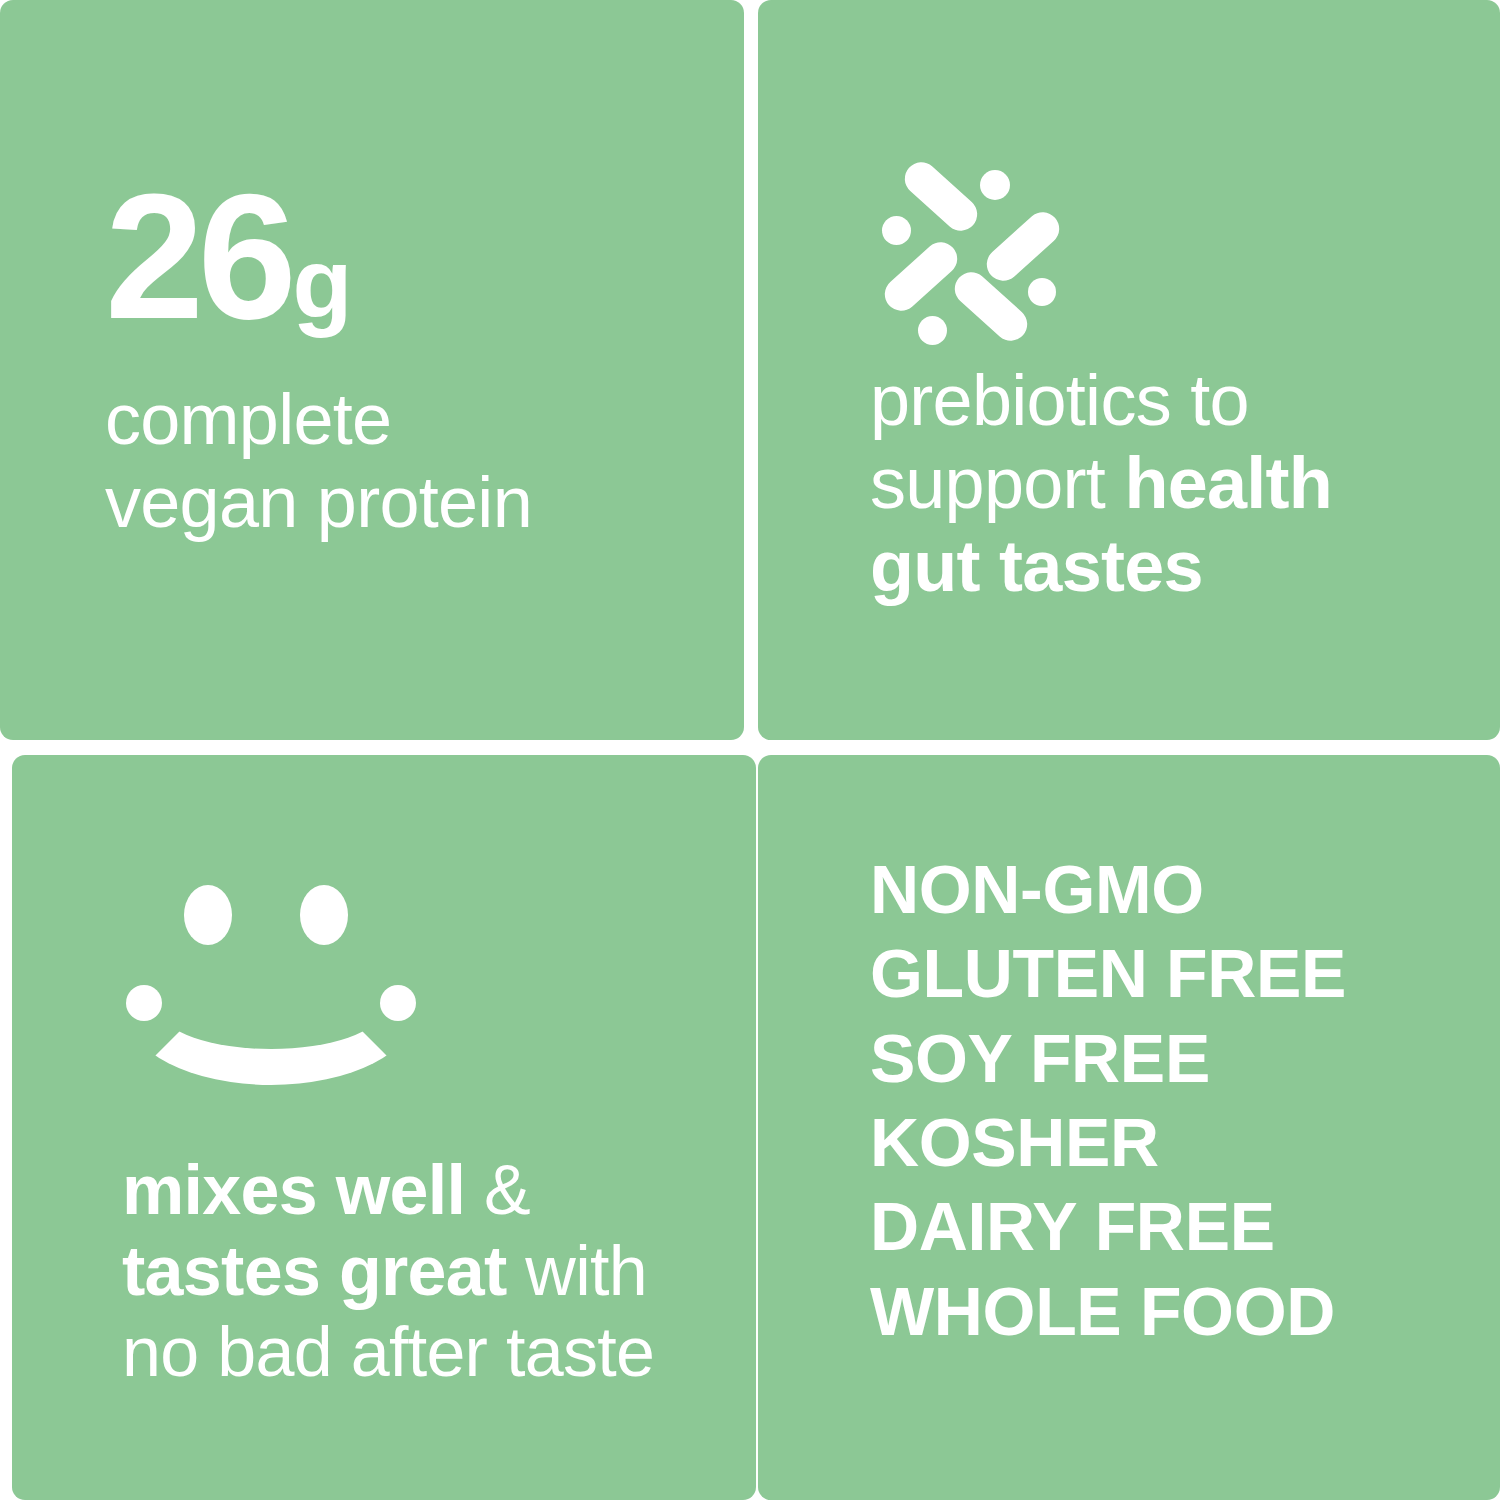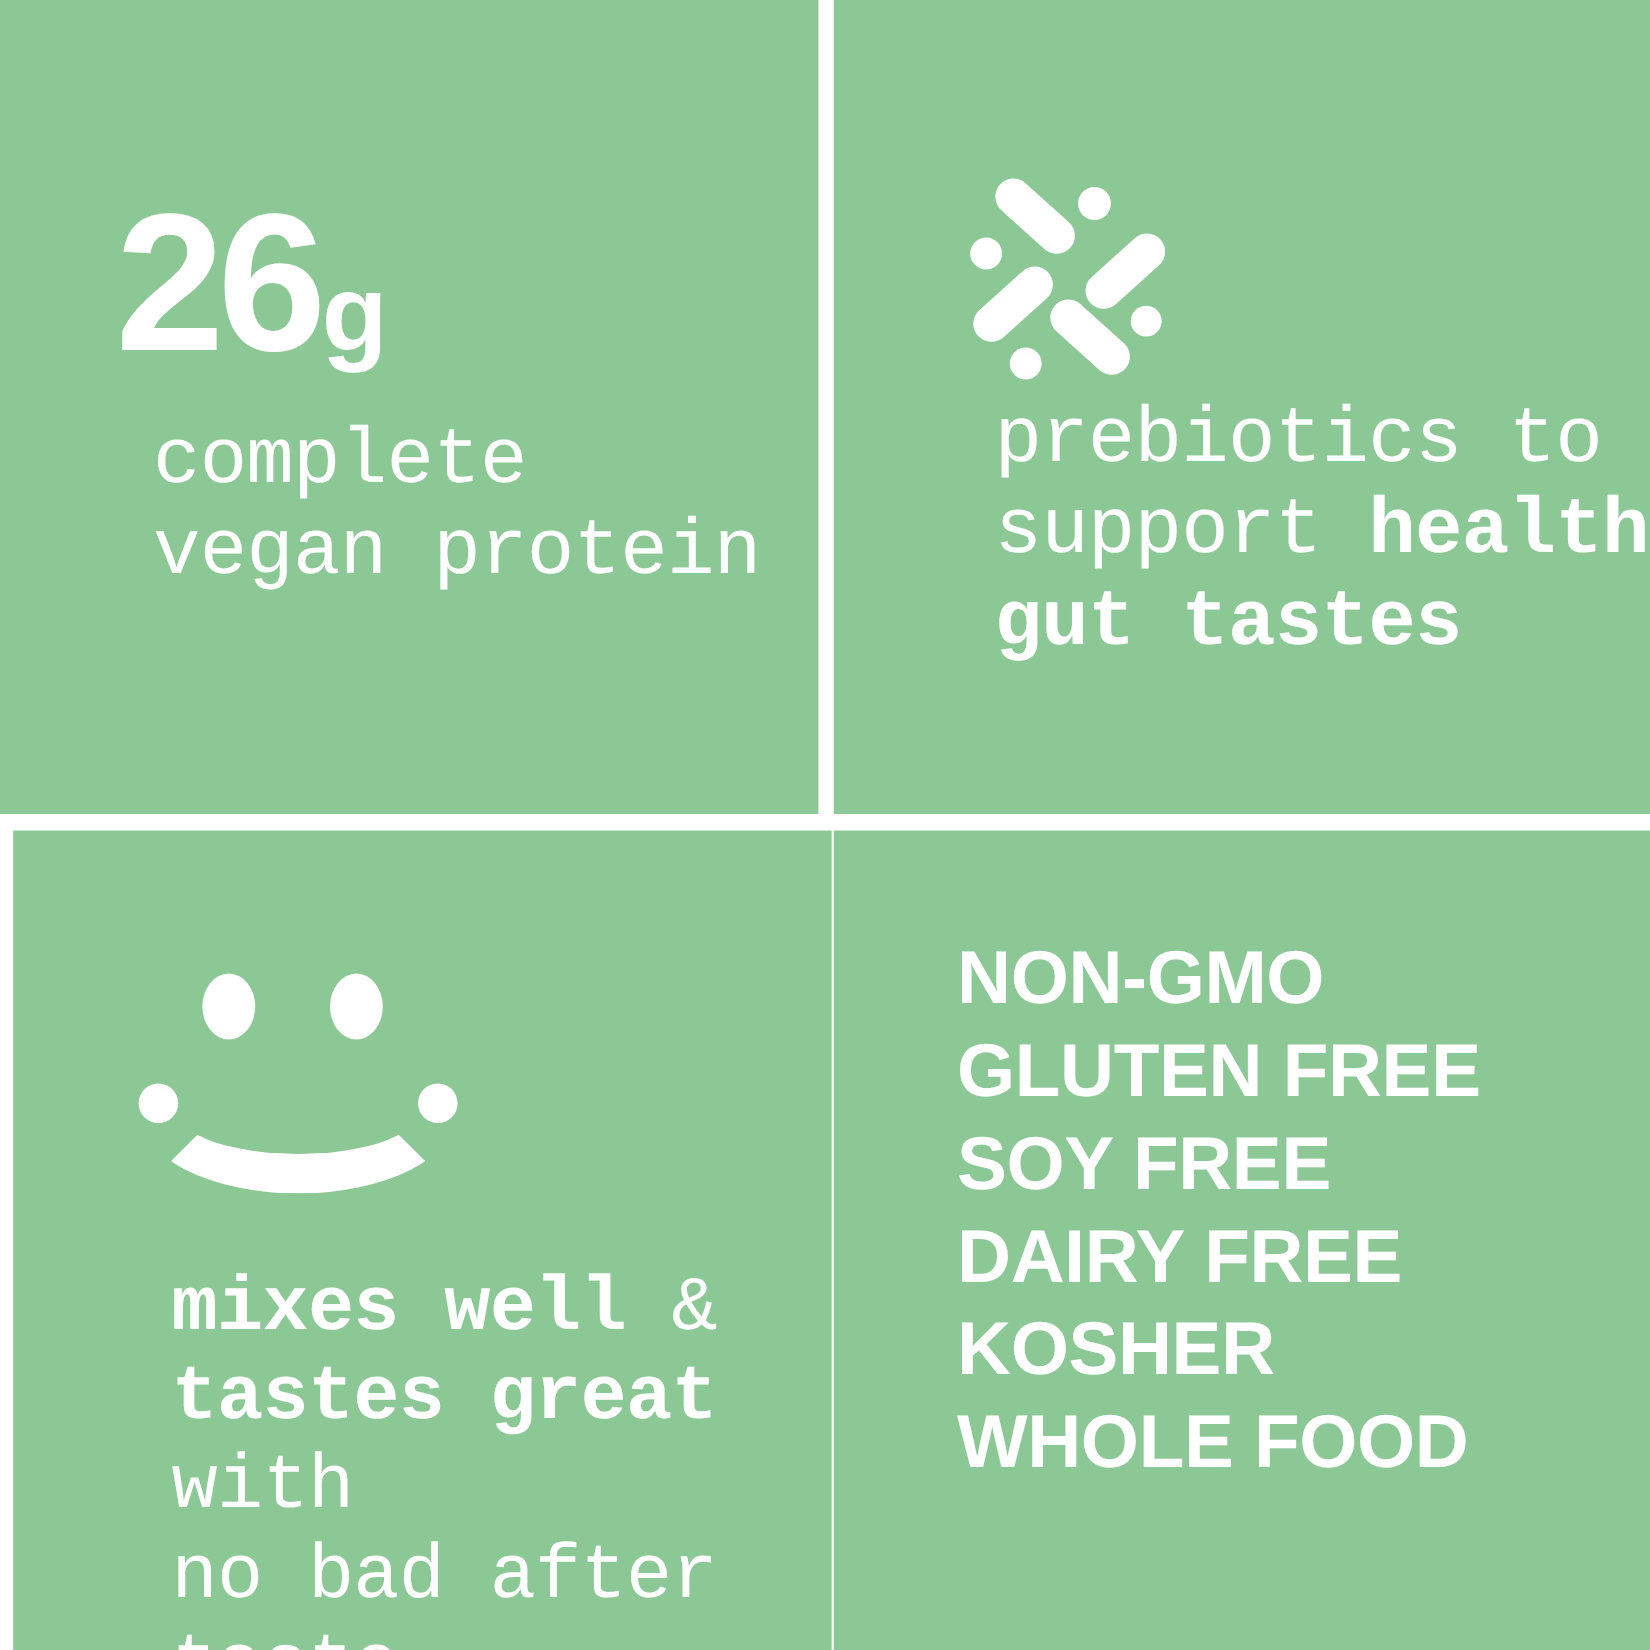--- a/index.html
+++ b/index.html
@@ -21,35 +21,35 @@
     background: #ffffff;
     overflow: hidden;
   }
 
   
   .panel {
     position: absolute;
     background: var(--panel-bg, #8CC895);
     box-sizing: border-box;
     overflow: hidden;
+    border-radius: 13px;
   }
   .panel-tl { left: 0;    top: 0;    width: 744px; height: 740px; }
   .panel-tr { left: 758px; top: 0;   width: 742px; height: 740px; }
   .panel-bl { left: 12px;    top: 755px; width: 744px; height: 745px; }
   .panel-br { left: 758px; top: 755px; width: 742px; height: 745px; }
 
   
   .body-text {
     position: absolute;
     color: #ffffff;
-    font-family: Liberation Mono, monospace;
+    font-family: Liberation Sans, sans-serif;
     font-weight: 400;
     line-height: 1.12;
     letter-spacing: -0.01em;
-    margin-left: 34px;
   }
   .body-text b,
   .body-text .bold {
     font-weight: 700;
   }
 
   
   .stat-number-wrap {
     position: absolute;
     left: 105px;
@@ -230,19 +230,19 @@
     <div class="body-text taste-caption">
       <b class="bold">mixes well</b><span> &amp;</span><br><b class="bold">tastes great</b><span> with</span><br><span>no bad after taste</span>
     </div>
   </div>
 
   <div class="panel panel-br" style="--panel-bg: #8CC895;">
     <ul class="cert-list">
       <li>NON-GMO</li>
       <li>GLUTEN FREE</li>
       <li>SOY FREE</li>
+      <li>KOSHER</li>
       <li>DAIRY FREE</li>
-      <li>KOSHER</li>
       <li>WHOLE FOOD</li>
     </ul>
   </div>
 
 </div>
 
 </body></html>

